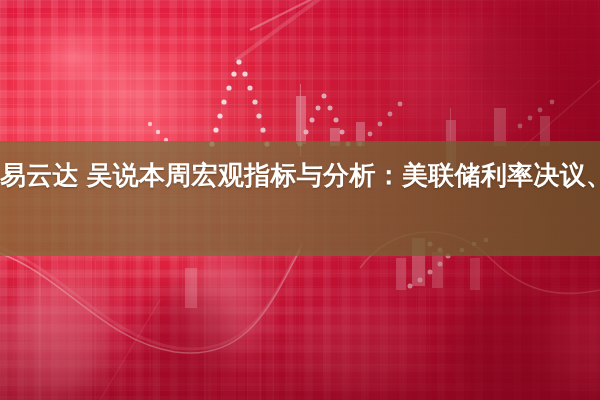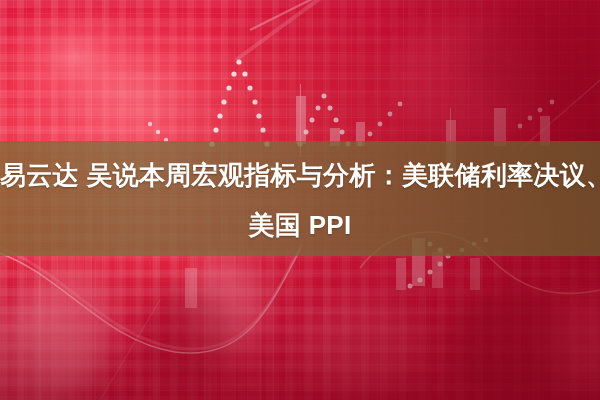--- a/index.html
+++ b/index.html
@@ -256,16 +256,15 @@
     <path d="M 360 268 C 392 224, 452 220, 490 258 C 520 288, 552 300, 600 290" fill="none" stroke="rgba(255,205,160,0.42)" stroke-width="1.6"></path>
   </svg>
 
   <div class="layer" id="dark-right"></div>
   <div class="layer" id="dark-bottom"></div>
 
   <div id="title-band"></div>
 
   <div id="title-text">
     <span id="title-line1">易云达 吴说本周宏观指标与分析：美联储利率决议、</span>
-    <span id="title-line2">美国 PPI</span>
   </div>
 
 </div>
 
 </body></html>

